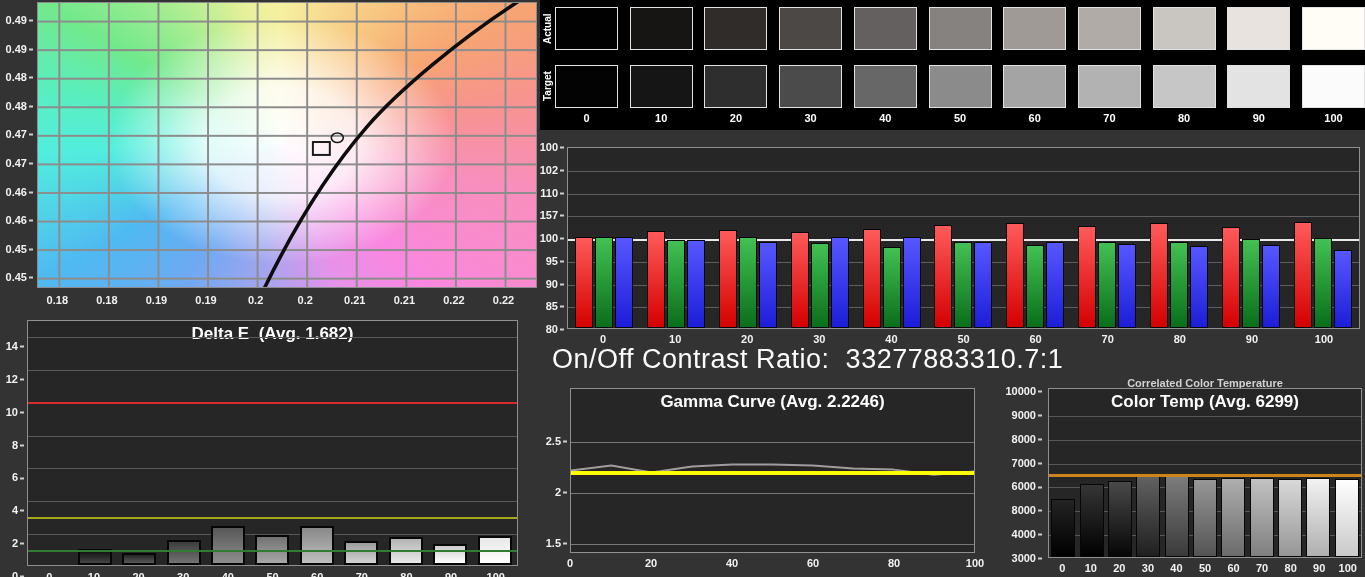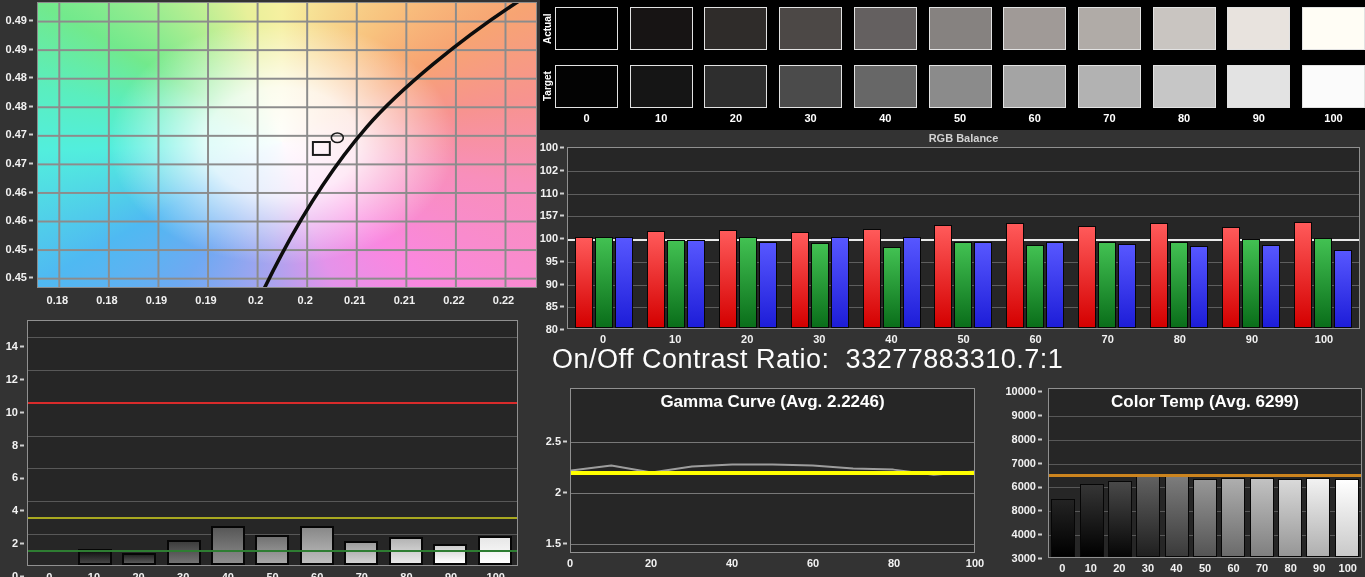--- a/index.html
+++ b/index.html
@@ -179,21 +179,20 @@
         </div>
         <div class="swcol" style="left: 762px;">
           <div class="swatch sw-actual" style="background: rgb(255, 253, 245);"></div>
           <div class="swatch sw-target" style="background: rgb(251, 251, 251);"></div>
           <div class="swlabel">100</div>
         </div>
       </div>
   </section>
 
   <section class="panel rgb-panel">
-    <div class="chart-outer-title rgb-title">RGB Balance</div>
     <div class="plot rgb-plot" id="rgbPlot">
         <div class="gl" style="top: 22.75px;"></div>
         <div class="gl" style="top: 45.5px;"></div>
         <div class="gl" style="top: 68.25px;"></div>
         <div class="gl" style="top: 91px; background: rgb(233, 233, 233); height: 2px;"></div>
         <div class="gl" style="top: 113.75px;"></div>
         <div class="gl" style="top: 136.5px;"></div>
         <div class="gl" style="top: 159.25px;"></div>
         <div class="bars">
           <div class="slot">
@@ -276,20 +275,21 @@
         <div class="xslot">80</div>
         <div class="xslot">90</div>
         <div class="xslot">100</div>
       </div>
   </section>
 
   <div class="contrast">On/Off Contrast Ratio:  33277883310.7:1</div>
 
   <section class="panel deltae-panel">
     <div class="plot de-plot" id="dePlot">
+      <div class="chart-inner-title">Delta E  (Avg. 1.682)</div>
     <div class="gl" style="top: 15.98px; background: rgb(88, 88, 88);"></div>
         <div class="gl" style="top: 48.84px; background: rgb(88, 88, 88);"></div>
         <div class="gl" style="top: 81.7px; background: rgb(88, 88, 88);"></div>
         <div class="gl" style="top: 114.56px; background: rgb(88, 88, 88);"></div>
         <div class="gl" style="top: 147.42px; background: rgb(88, 88, 88);"></div>
         <div class="gl" style="top: 180.28px; background: rgb(88, 88, 88);"></div>
         <div class="gl" style="top: 213.14px; background: rgb(88, 88, 88);"></div>
         <div class="bars">
           <div class="slot"></div>
           <div class="slot">
@@ -372,20 +372,21 @@
         <div class="tick xtick" style="left: 0px;">0</div>
         <div class="tick xtick" style="left: 81px;">20</div>
         <div class="tick xtick" style="left: 162px;">40</div>
         <div class="tick xtick" style="left: 243px;">60</div>
         <div class="tick xtick" style="left: 324px;">80</div>
         <div class="tick xtick" style="left: 405px;">100</div>
       </div>
   </section>
 
   <section class="panel cct-panel">
+    <div class="chart-outer-title c-outer">Correlated Color Temperature</div>
     <div class="plot c-plot" id="cPlot">
       <div class="chart-inner-title">Color Temp (Avg. 6299)</div>
     <div class="gl" style="top: 26.8571px; background: rgb(88, 88, 88);"></div>
         <div class="gl" style="top: 50.7143px; background: rgb(88, 88, 88);"></div>
         <div class="gl" style="top: 74.5714px; background: rgb(88, 88, 88);"></div>
         <div class="gl" style="top: 98.4286px; background: rgb(88, 88, 88);"></div>
         <div class="gl" style="top: 122.286px; background: rgb(88, 88, 88);"></div>
         <div class="gl" style="top: 146.143px; background: rgb(88, 88, 88);"></div>
         <div class="bars">
           <div class="slot">

